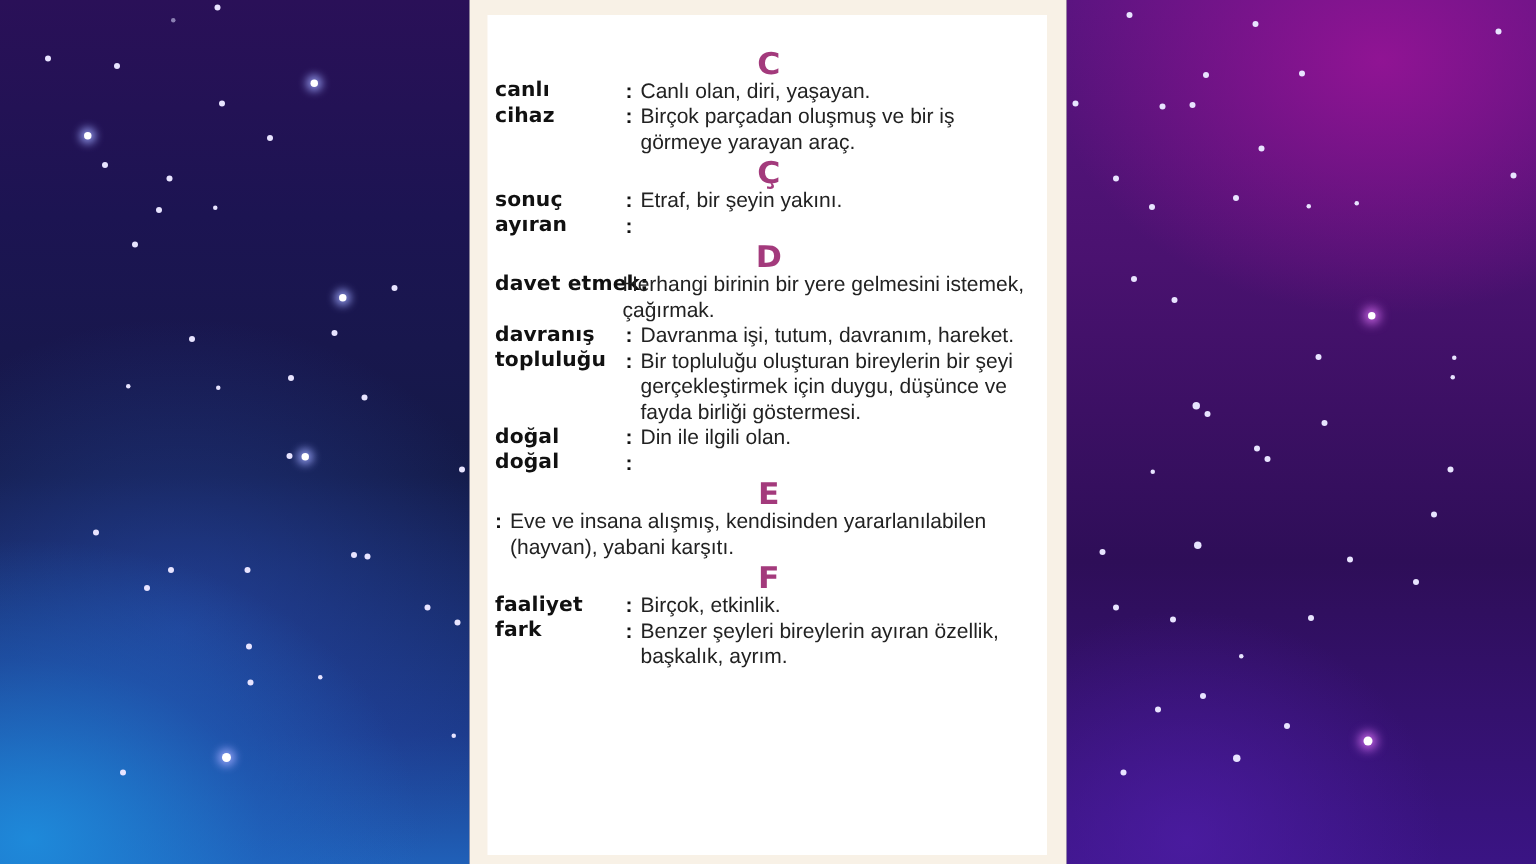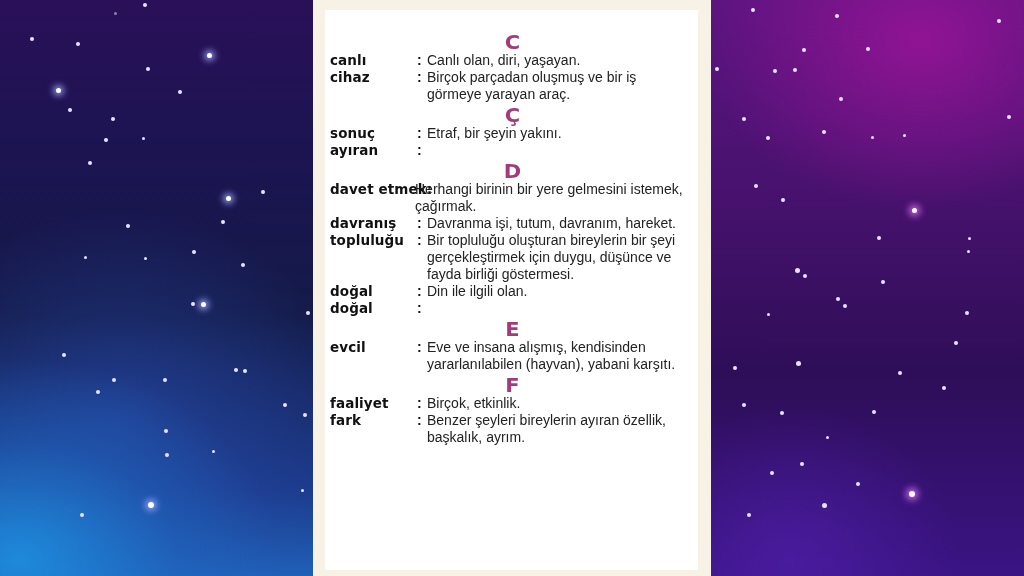--- a/index.html
+++ b/index.html
@@ -191,21 +191,20 @@
         <span class="colon">:</span>
         <span class="def">Din ile ilgili olan.</span>
       </div>
       <div class="entry">
         <span class="term">doğal</span>
         <span class="colon">:</span>
       </div>
 
       <div class="letter">E</div>
       <div class="entry">
-        <span class="term">evcil</span>
         <span class="colon">:</span>
         <span class="def">Eve ve insana alışmış, kendisinden yararlanılabilen (hayvan), yabani karşıtı.</span>
       </div>
 
       <div class="letter">F</div>
       <div class="entry">
         <span class="term">faaliyet</span>
         <span class="colon">:</span>
         <span class="def">Birçok, etkinlik.</span>
       </div>

